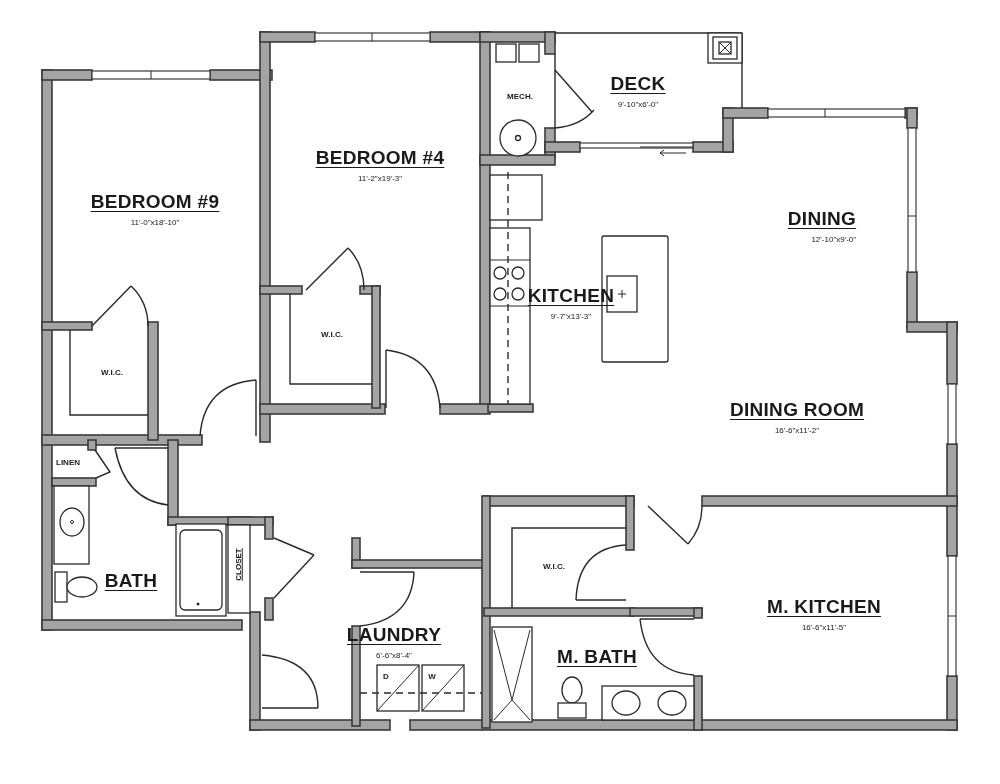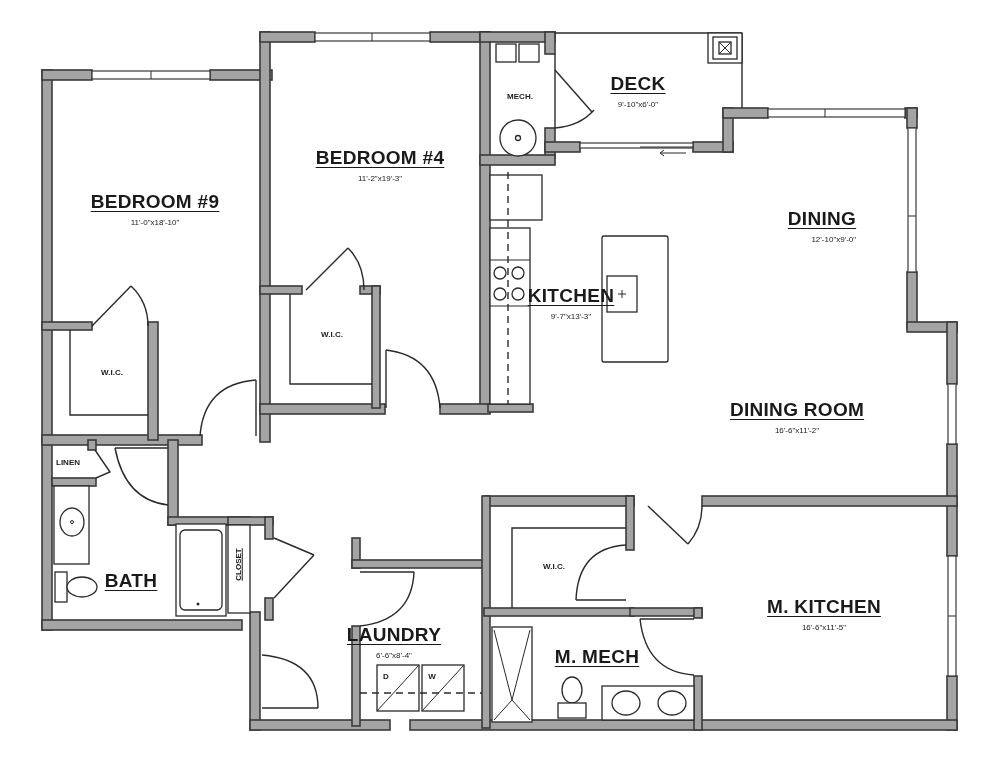--- a/index.html
+++ b/index.html
@@ -251,21 +251,21 @@
 </div>
 <div class="small" style="left:68px;top:458px;text-decoration:none;">LINEN</div>
 <div class="vert" style="left:222px;top:560px;">CLOSET</div>
 <div class="lbl" style="left:394px;top:624px;">
   <span class="name">LAUNDRY</span>
   <span class="dim">6'-6"x8'-4"</span>
 </div>
 <div class="small" style="left:386px;top:672px;">D</div>
 <div class="small" style="left:432px;top:672px;">W</div>
 <div class="lbl" style="left:597px;top:646px;">
-  <span class="name">M. MECH</span>
+  <span class="name">M. BATH</span>
 </div>
 <div class="lbl" style="left:824px;top:596px;">
   <span class="name">M. KITCHEN</span>
   <span class="dim">16'-6"x11'-5"</span>
 </div>
 <div class="small" style="left:112px;top:368px;">W.I.C.</div>
 <div class="small" style="left:332px;top:330px;">W.I.C.</div>
 <div class="small" style="left:554px;top:562px;">W.I.C.</div>
 
 </body></html>

